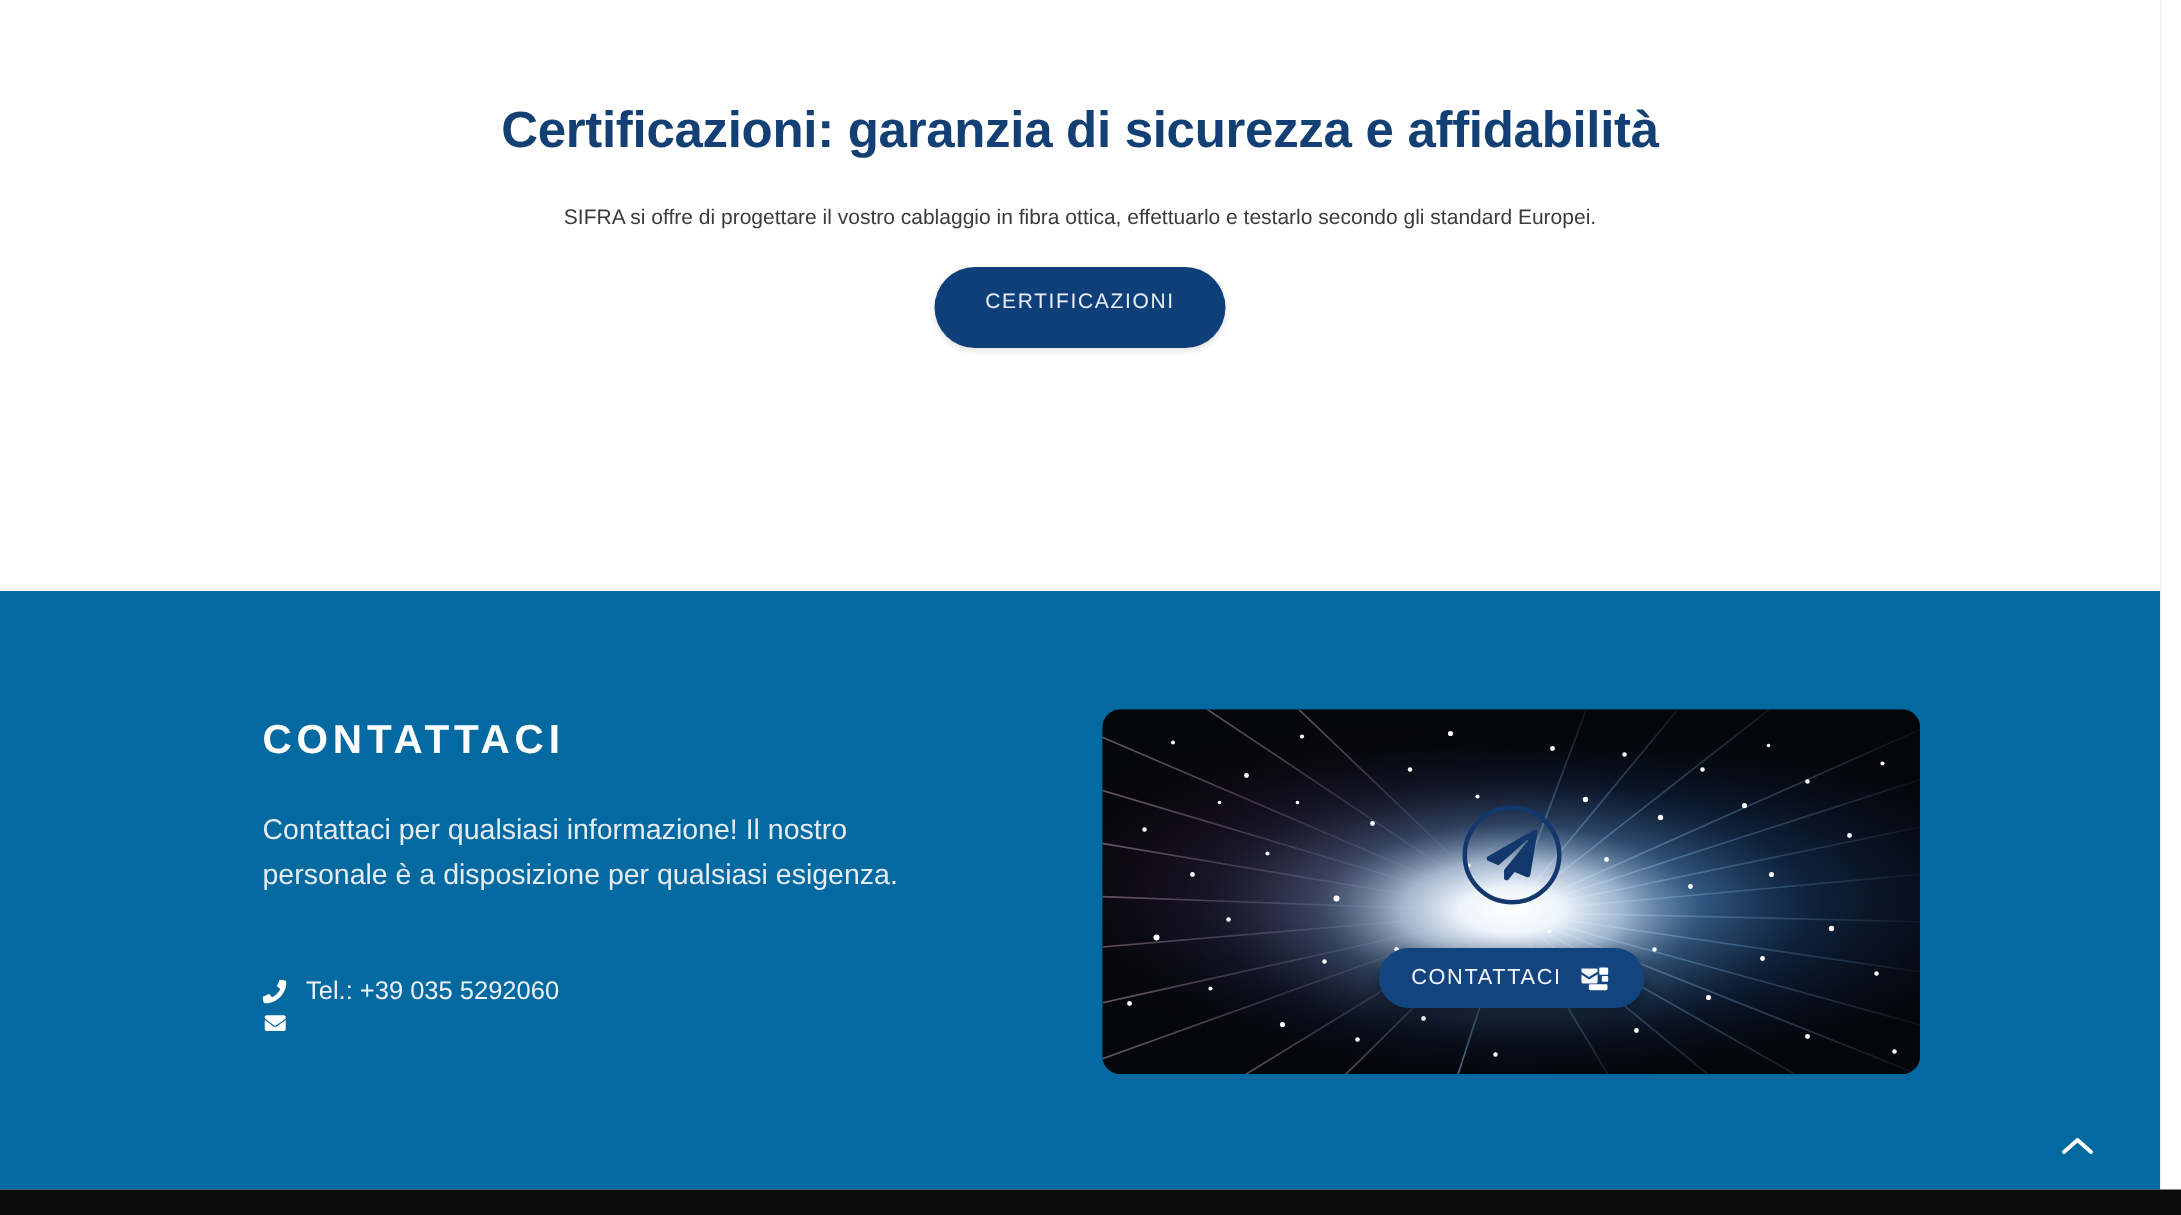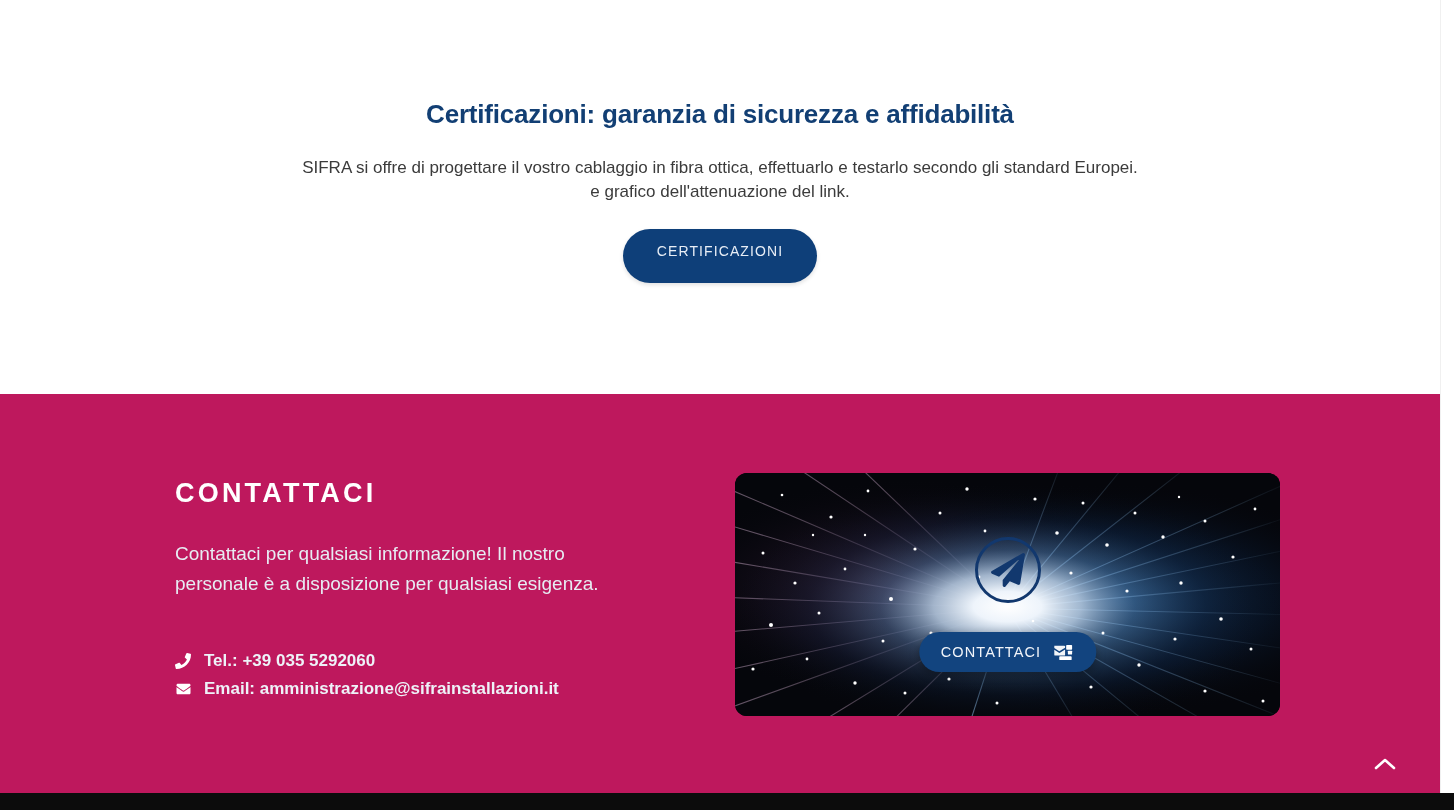--- a/index.html
+++ b/index.html
@@ -17,65 +17,65 @@
     background:#ffffff; border-left:1px solid #f0f0f0;
   }
 
   
   .cert-section {
     position:absolute; left:0; top:0; width:1440px; height:394px;
     background:#ffffff;
     display:flex; flex-direction:column; align-items:center;
   }
   .cert-title {
-    margin-top:98px;
-    font-size:26px; font-weight:bold; letter-spacing:-0.2px;
+    margin-top:66px;
+    font-size:34px; font-weight:bold; letter-spacing:-0.2px;
     color:#123f74; text-align:center; line-height:1.25;
   }
   .cert-body {
     margin-top:25px;
     width:960px;
-    font-size:17px; line-height:1.47; color:#3b3b3b;
+    font-size:14px; line-height:1.47; color:#3b3b3b;
     text-align:center; font-weight:400;
   }
   .cert-btn-wrap { margin-top:24px; }
   .cert-btn {
     display:inline-block;
     background:#0e3f79; color:#e8eef6;
     border:none; border-radius:30px;
     padding:14px 34px 24px 34px;
     font-family:"Liberation Sans", sans-serif;
     font-size:14px; letter-spacing:1.1px; font-weight:400;
     cursor:pointer;
     box-shadow:0 2px 4px rgba(0,0,0,0.12);
   }
 
   
   .contact-section {
     position:absolute; left:0; top:394px; width:1440px; height:399px;
-    background:#be185d;
+    background:#0369a1;
   }
   .contact-inner {
     position:absolute; left:175px; top:0; width:1130px; height:100%;
     display:flex; align-items:flex-start;
   }
   .contact-left { width:560px; padding-top:86px; }
   .contact-heading {
     color:#ffffff; font-size:27px; font-weight:bold;
     letter-spacing:3.2px; line-height:1;
   }
   .contact-desc {
     margin-top:32px;
     color:#e7ecf3; font-size:19px; line-height:1.58;
     max-width:460px; font-weight:400;
   }
   .contact-lines { margin-top:48px; }
   .contact-line {
     display:flex; align-items:center;
-    color:#eef2f8; font-size:17px; line-height:1.63; font-weight:700;
+    color:#eef2f8; font-size:17px; line-height:1.63; font-weight:400;
   }
   .contact-line .ci {
     width:22px; display:inline-flex; align-items:center; justify-content:flex-start;
     margin-right:7px; color:#ffffff;
   }
   .contact-line .ci svg { display:block; }
 
   
   .contact-right {
     position:absolute; left:560px; top:79px;
@@ -126,21 +126,20 @@
 </style>
 </head>
 <body>
 
 <div class="page">
 
   <section class="cert-section">
     <h2 class="cert-title">Certificazioni: garanzia di sicurezza e affidabilità</h2>
     <div class="cert-body">
       <div>SIFRA si offre di progettare il vostro cablaggio in fibra ottica, effettuarlo e testarlo secondo gli standard Europei.</div>
-      <div>e grafico dell'attenuazione del link.</div>
     </div>
     <div class="cert-btn-wrap">
       <button class="cert-btn">CERTIFICAZIONI</button>
     </div>
   </section>
 
   <section class="contact-section">
     <div class="contact-inner">
 
       <div class="contact-left">
@@ -157,21 +156,20 @@
             </span>
             <span>Tel.: +39 035 5292060</span>
           </div>
 
           <div class="contact-line">
             <span class="ci">
               <svg width="17" height="14" viewBox="0 0 512 512" fill="currentColor">
                 <path d="M502.3 190.8c3.9-3.1 9.7-.2 9.7 4.7V400c0 26.5-21.5 48-48 48H48c-26.5 0-48-21.5-48-48V195.6c0-5 5.7-7.8 9.7-4.7 22.4 17.4 52.1 39.5 154.1 113.6 21.1 15.4 56.7 47.8 92.2 47.6 35.7.3 72-32.8 92.3-47.6 102-74.1 131.6-96.3 154-113.7zM256 320c23.2.4 56.6-29.2 73.4-41.4 132.7-96.3 142.8-104.7 173.4-128.7 5.8-4.5 9.2-11.5 9.2-18.9v-19c0-26.5-21.5-48-48-48H48C21.5 64 0 85.5 0 112v19c0 7.4 3.4 14.3 9.2 18.9 30.6 23.9 40.7 32.4 173.4 128.7 16.8 12.2 50.2 41.8 73.4 41.4z"></path>
               </svg>
             </span>
-            <span>Email: amministrazione@sifrainstallazioni.it</span>
           </div>
 
         </div>
       </div>
 
       <div class="contact-right">
         <div class="img-card">
           <svg class="bg" viewBox="0 0 545 243" preserveAspectRatio="none">
             <defs>
               <radialGradient id="core" cx="50%" cy="55%" r="52%">

